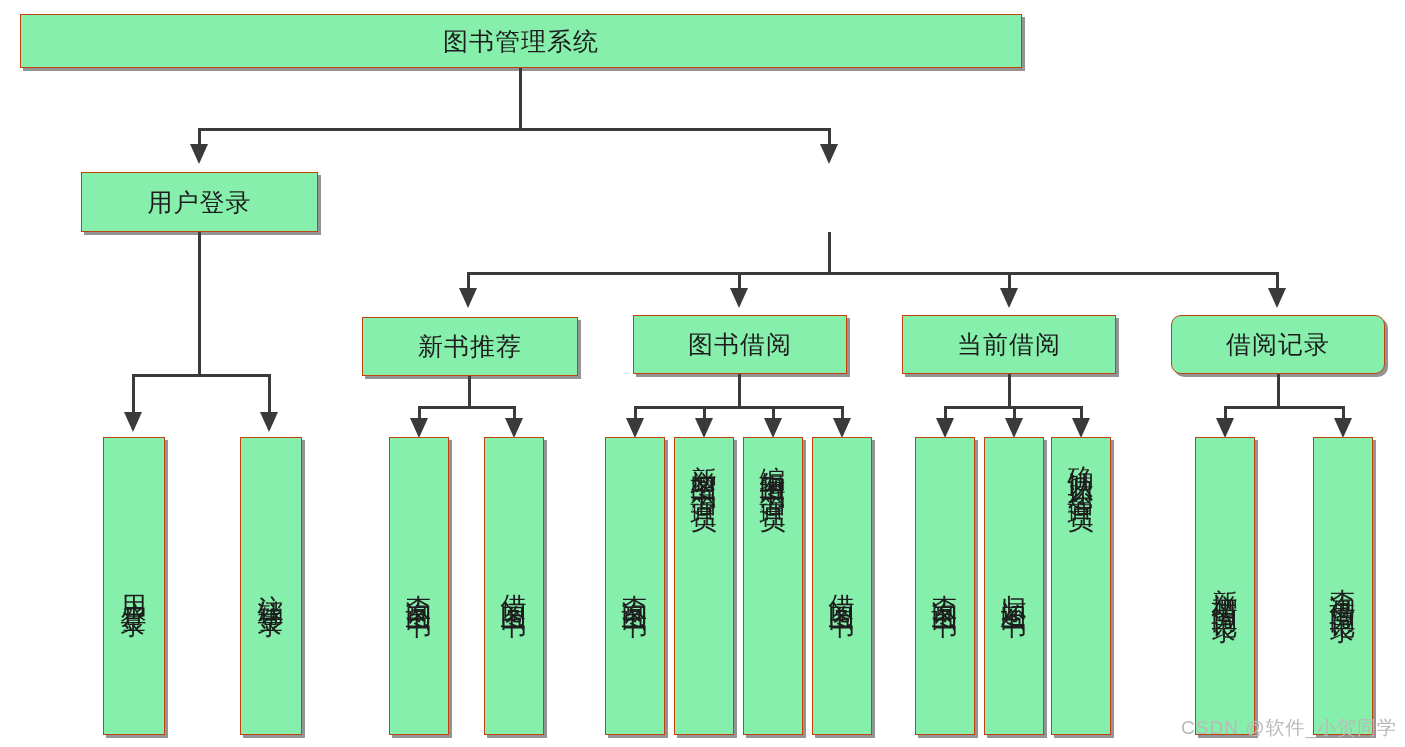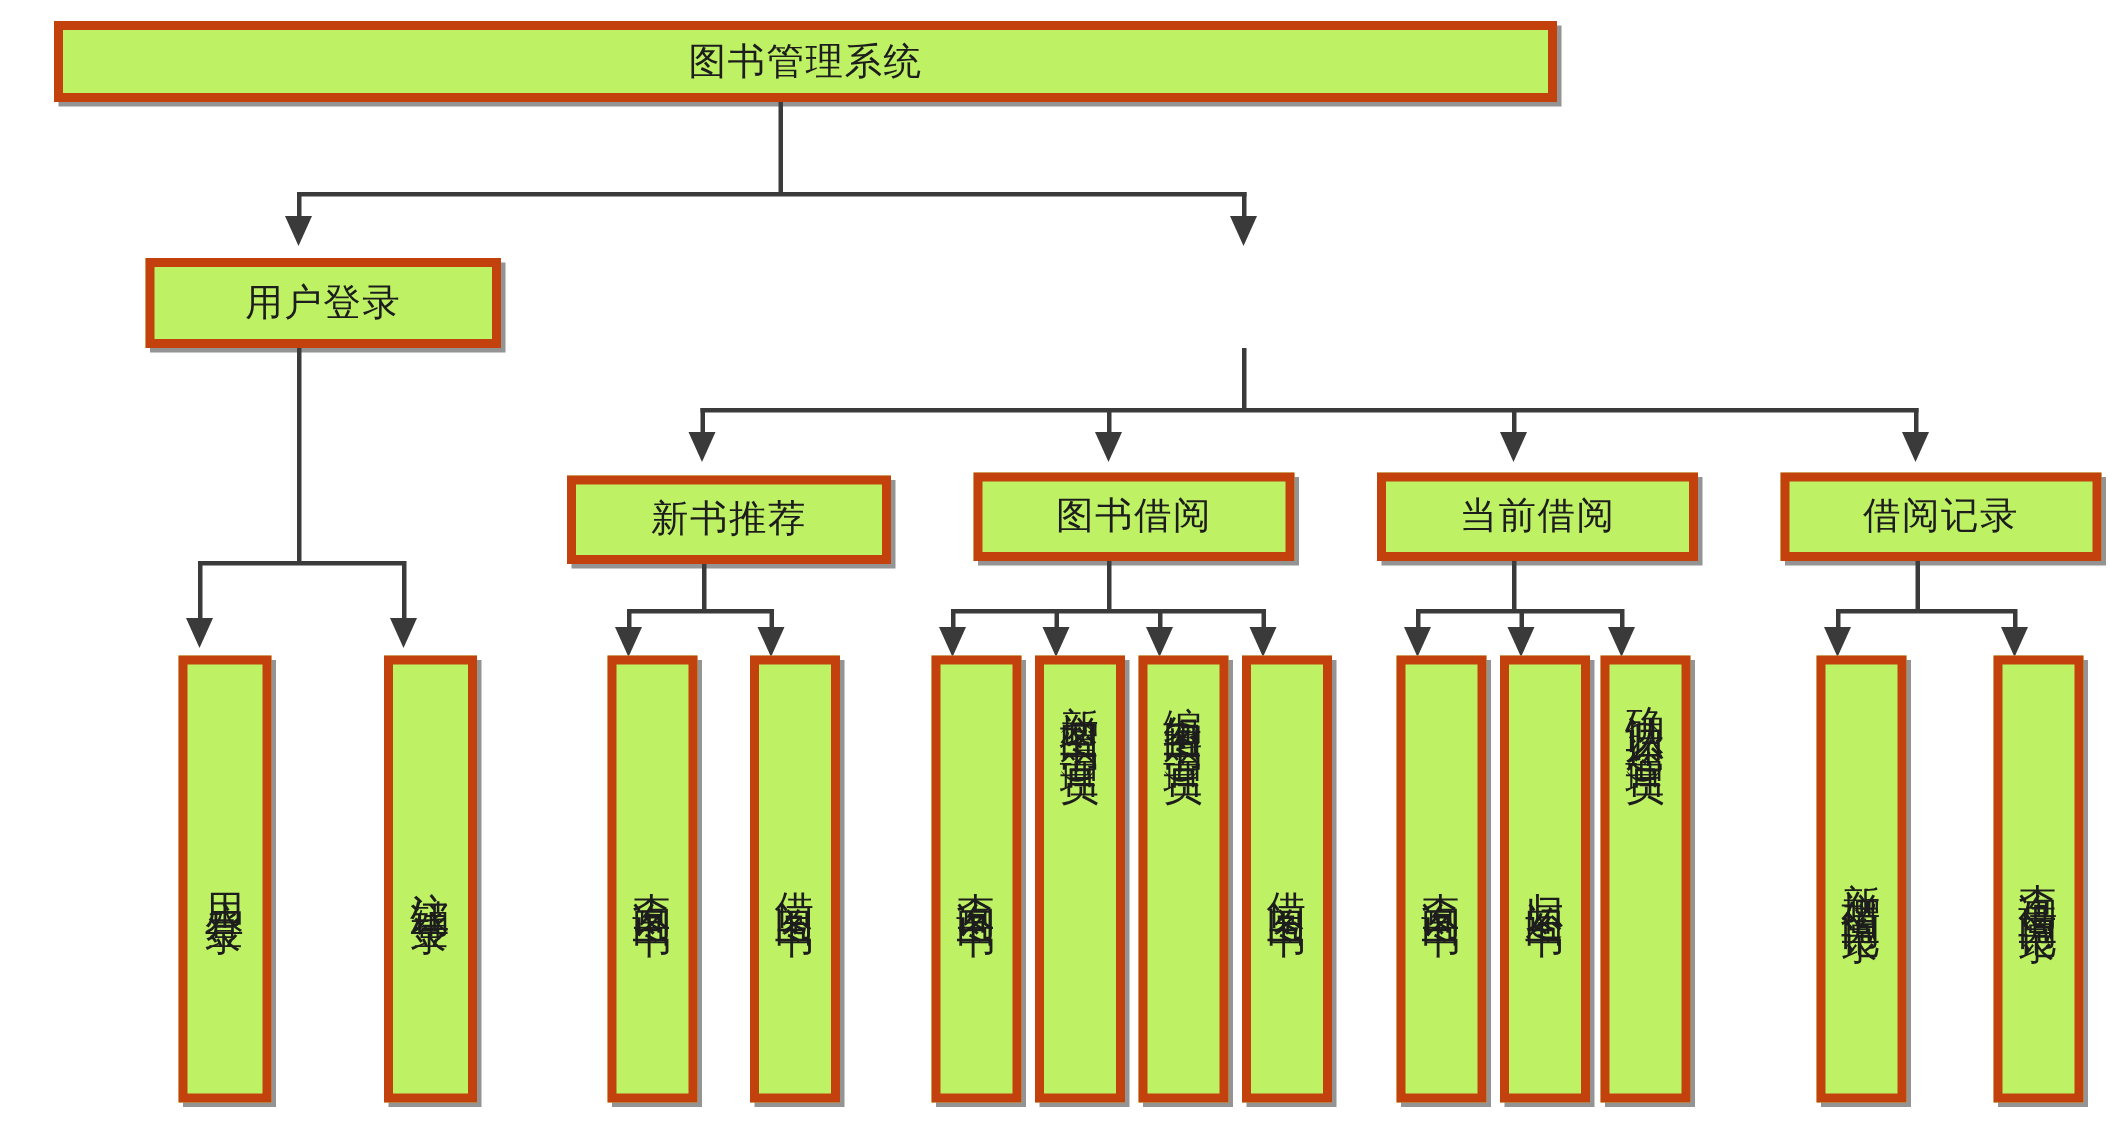--- a/index.html
+++ b/index.html
@@ -13,30 +13,29 @@
   #canvas {
     position: relative;
     width: 1405px;
     height: 747px;
     background: #ffffff;
     overflow: hidden;
   }
   .node {
     position: absolute;
     box-sizing: border-box;
-    border: 6px solid #c2410c;
-    background: #bef264;
+    border: 1px solid #c2410c;
+    background: #86efac;
     box-shadow: 3px 3px 0 rgba(60,60,60,0.55);
     display: flex;
     align-items: center;
     justify-content: center;
     color: #1d1d1d;
     line-height: 1.0;
     z-index: 3;
-    margin-left: 16px;
   }
   .node.h {
     font-size: 25px;
     letter-spacing: 1px;
   }
   .node.v {
     align-items: flex-start;
     justify-content: center;
     padding-top: 7px;
   }
@@ -156,21 +155,21 @@
   </div>
 
   <div class="node h" style="left:633px; top:315px; width:214px; height:59px;">
     <span>图书借阅</span>
   </div>
 
   <div class="node h" style="left:902px; top:315px; width:214px; height:59px;">
     <span>当前借阅</span>
   </div>
 
-  <div class="node h" style="left:1171px; top:315px; width:214px; height:59px;">
+  <div class="node h" style="left:1171px; top:315px; width:214px; height:59px;border-radius:10px;">
     <span>借阅记录</span>
   </div>
 
   <div class="node v centered" style="left:103px; top:437px; width:62px; height:298px;">
     <span class="vlabel">用户登录</span>
   </div>
   <div class="node v centered" style="left:240px; top:437px; width:62px; height:298px;">
     <span class="vlabel">注销登录</span>
   </div>
 
@@ -204,14 +203,15 @@
     <span class="vlabel">确认归还（管理员）</span>
   </div>
 
   <div class="node v centered" style="left:1195px; top:437px; width:60px; height:298px;">
     <span class="vlabel">新增借阅记录</span>
   </div>
   <div class="node v centered" style="left:1313px; top:437px; width:60px; height:298px;">
     <span class="vlabel">查询借阅记录</span>
   </div>
 
+  <div id="watermark">CSDN @软件_小贺同学</div>
 
 </div>
 
 </body></html>

